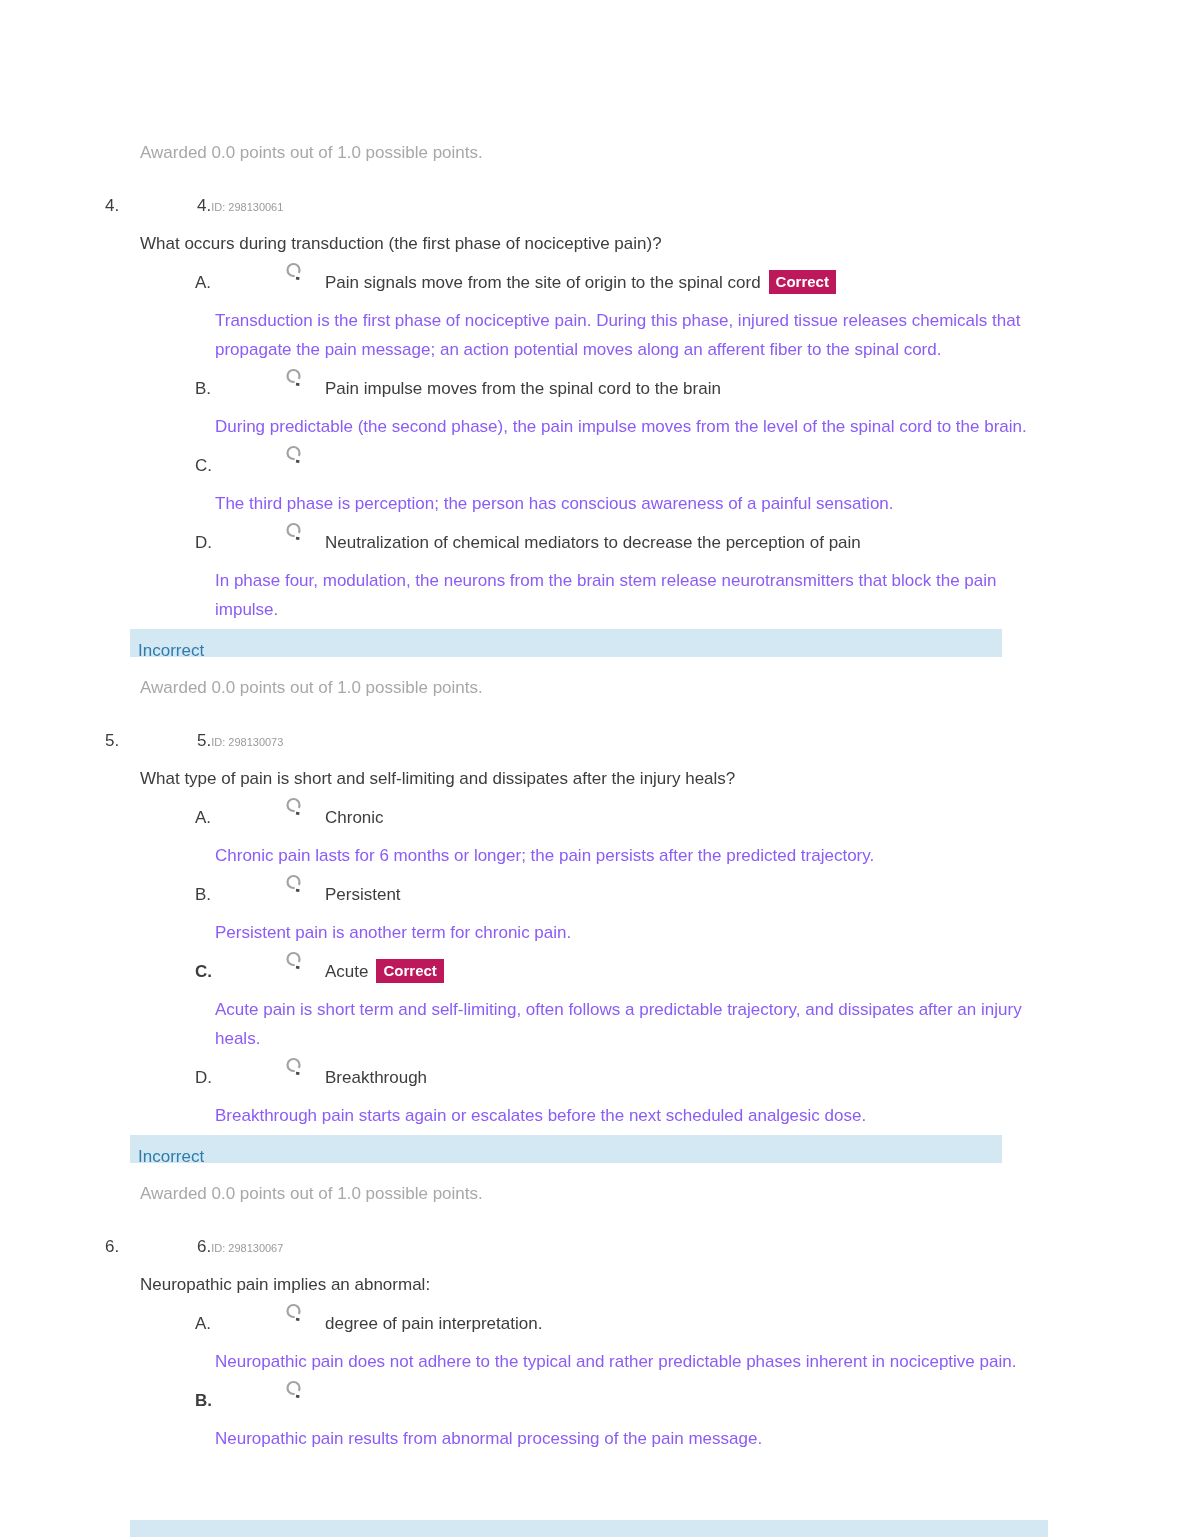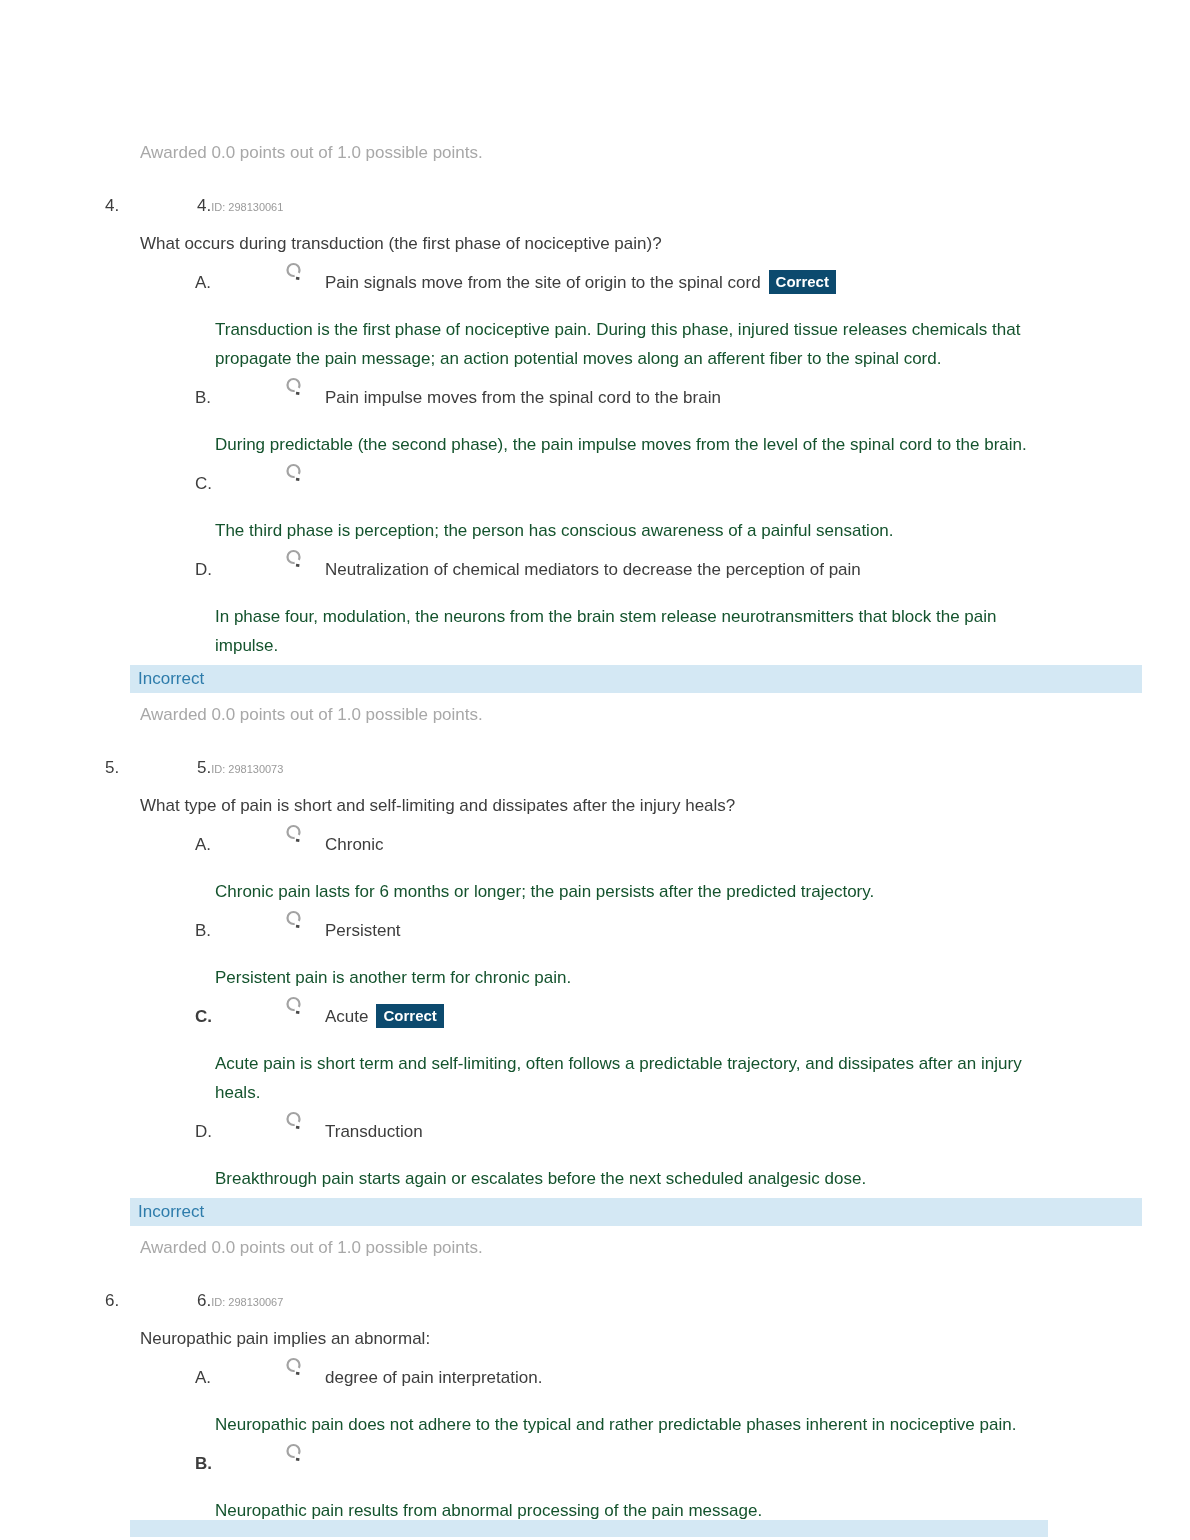--- a/index.html
+++ b/index.html
@@ -25,32 +25,32 @@
 
   .opt-row { display:flex; align-items:flex-start; margin:10px 0 0 195px; }
   .opt-letter { flex:0 0 90px; }
   .opt-letter.bold { font-weight:bold; }
   .opt-icon { flex:0 0 40px; position:relative; top:-6px; }
   .opt-icon svg { display:block; }
   .opt-text { max-width:720px; }
 
   .badge {
     display:inline-block;
-    background:#0c4a6e; color:#ffffff;
+    background:#be185d; color:#ffffff;
     font-weight:bold; font-size:15px; line-height:19px;
     padding:2px 7px 3px 7px; margin-left:8px;
     vertical-align:1px;
   }
 
-  .opt-expl { margin:18px 0 0 215px; width:822px; color:#14532d; }
+  .opt-expl { margin:9px 0 0 215px; width:822px; color:#8b5cf6; }
 
   .result-bar {
-    margin:5px 0 7px 130px; width:1012px; box-sizing:border-box;
+    margin:5px 0 16px 130px; width:872px; box-sizing:border-box;
     background:#d4e8f4; color:#2e7cab;
-    padding:0 8px; height:28px; line-height:28px;
+    padding:8px 8px; height:28px; line-height:28px;
   }
   .bottom-bar {
     position:absolute; left:130px; top:1520px;
     width:918px; height:17px; background:#d4e8f4;
   }
 </style>
 </head>
 <body>
 
 <div class="page">
@@ -159,21 +159,21 @@
     <div class="opt-expl">Acute pain is short term and self-limiting, often follows a predictable trajectory, and dissipates after an injury heals.</div>
 
     <div class="opt-row">
       <span class="opt-letter">D.</span>
       <span class="opt-icon">
         <svg width="18" height="21" viewBox="0 0 18 21">
             <circle cx="8.5" cy="8" r="6" fill="none" stroke="#a3a3a3" stroke-width="2.2" stroke-dasharray="32.7 5" stroke-dashoffset="-8"></circle>
             <rect x="11" y="14.8" width="3.4" height="2.8" fill="#4a4a4a" transform="rotate(8 12 16)"></rect>
           </svg>
       </span>
-      <span class="opt-text"><span>Transduction</span></span>
+      <span class="opt-text"><span>Breakthrough</span></span>
     </div>
     <div class="opt-expl">Breakthrough pain starts again or escalates before the next scheduled analgesic dose.</div>
 
     <div class="result-bar">Incorrect</div>
     <div class="awarded">Awarded 0.0 points out of 1.0 possible points.</div>
   </section>
 
   <section class="question">
     <div class="q-header">
       <span class="q-num">6.</span>

